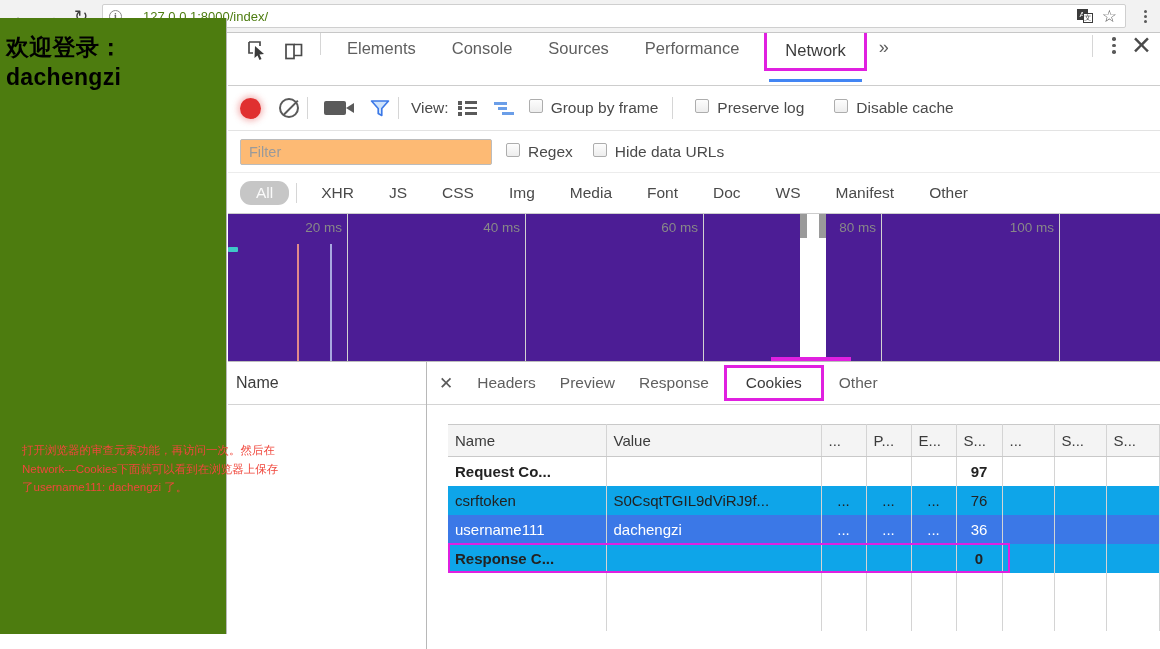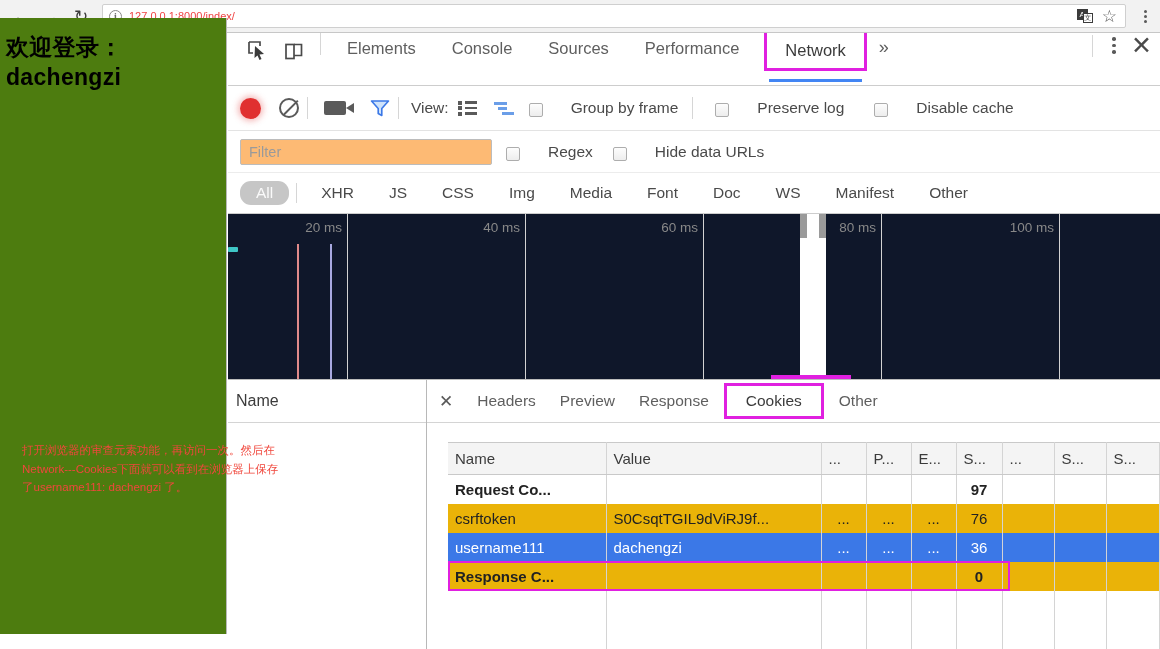--- a/index.html
+++ b/index.html
@@ -31,21 +31,21 @@
     background:#fff; border:1px solid #cfcfcf; border-radius:2px;
     display:flex; align-items:center; padding:0 6px;
     position:relative;
   }
   .info-icon {
     width:13px; height:13px; border:1.4px solid #8a8a8a; border-radius:50%;
     color:#6b6b6b; font-size:10px; line-height:11px; text-align:center;
     font-family:"Liberation Serif", serif; font-weight:bold; flex:0 0 auto;
     margin-right:7px;
   }
-  .url-text { font-size:11px; color:#ef4444; white-space:nowrap; }
+  .url-text { font-size:13px; color:#4d7c0f; white-space:nowrap;margin-left:14px; }
   .omni-right { margin-left:auto; display:flex; align-items:center; gap:9px; padding-right:2px; }
   .translate-icon { width:16px; height:15px; position:relative; }
   .translate-icon .sq1 {
     position:absolute; left:0; top:0; width:11px; height:11px; background:#3b3b3b;
     color:#fff; font-size:8px; text-align:center; line-height:11px;
   }
   .translate-icon .sq2 {
     position:absolute; left:6px; top:4px; width:10px; height:10px;
     background:#fff; border:1.4px solid #3b3b3b; font-size:7px; color:#3b3b3b;
     text-align:center; line-height:8px;
@@ -140,21 +140,21 @@
   .view-list span { display:flex; align-items:center; gap:3px; }
   .view-list span i { width:4px; height:4px; background:#5a5a5a; display:block; }
   .view-list span b { flex:1; height:2.5px; background:#5a5a5a; display:block; }
   .waterfall-icon { width:22px; height:15px; position:relative; }
   .waterfall-icon i { position:absolute; height:3px; background:#6b9ee8; display:block; }
   .cb {
     width:14px; height:14px; border:1.5px solid #adadad; border-radius:2px;
     background:linear-gradient(#fdfdfd,#ededed); flex:0 0 auto;
   }
   .cb-label { font-size:15.5px; color:#4a4a4a; margin-left:8px; white-space:nowrap; }
-  .cb-group { display:flex; align-items:flex-end; margin-left:14px;gap:20px; }
+  .cb-group { display:flex; align-items:flex-start; margin-left:14px; }
 
   
   .dt-filter {
     height:42px; display:flex; align-items:center; padding-left:12px;
     border-bottom:1px solid #ececec;
   }
   .filter-input {
     width:252px; height:26px; border:1px solid #bcbcbc; border-radius:2px;
     font-size:14.5px; color:#333; padding:0 8px; outline:none; background:#fdba74;
     font-family:"Liberation Sans", sans-serif;
@@ -168,21 +168,21 @@
   }
   .type-pill {
     font-size:15.5px; color:#4a4a4a; padding:3px 16px; border-radius:11px; white-space:nowrap;
     margin-right:3px;
   }
   .type-pill.selected { background:#c6c6c6; color:#fafafa; }
   .types-sep { width:1px; height:20px; background:#d6d6d6; margin:0 8px 0 4px; }
 
   
   .dt-timeline {
-    position:relative; height:166px; background:#0f172a;
+    position:relative; height:148px; background:#4c1d95;
     border-bottom:1px solid #bdbdbd; overflow:hidden;
   }
   .tl-grid { position:absolute; top:0; bottom:0; width:1px; background:#d2d2d2; }
   .tl-label {
     position:absolute; top:6px; font-size:13.5px; color:#888; transform:translateX(-100%);
     padding-right:5px; white-space:nowrap;
   }
   .tl-evt { position:absolute; top:30px; bottom:0; width:1.5px; }
   .tl-bar {
     position:absolute; height:5px; background:#3fc7c7; border-radius:1px;
@@ -224,21 +224,21 @@
     background:#f4f4f4; border-right:1px solid #d4d4d4; border-bottom:1px solid #c9c9c9;
     border-top:1px solid #c9c9c9;
     font-weight:normal; color:#3b3b3b; text-align:left; padding:4px 7px; height:32px;
     overflow:hidden; white-space:nowrap;
   }
   .ck-table td {
     border-right:1px solid #d4d4d4; padding:3px 7px; height:29px;
     color:#222; overflow:hidden; white-space:nowrap;
   }
   .ck-table tr.group td { font-weight:bold; background:#fff; }
-  .ck-table tr.odd td { background:#eab308; }
+  .ck-table tr.odd td { background:#0ea5e9; }
   .ck-table tr.sel td { background:#3b78e7; color:#fff; }
   .ck-table td.num { text-align:center; }
   .ck-table tr.group td.num { font-weight:bold; }
   .ck-blank td { height:29px; background:#fff; }
 
   .sel-hl {
     position:absolute; border:2.5px solid #e020e0; pointer-events:none;
   }
 </style>
 </head>

